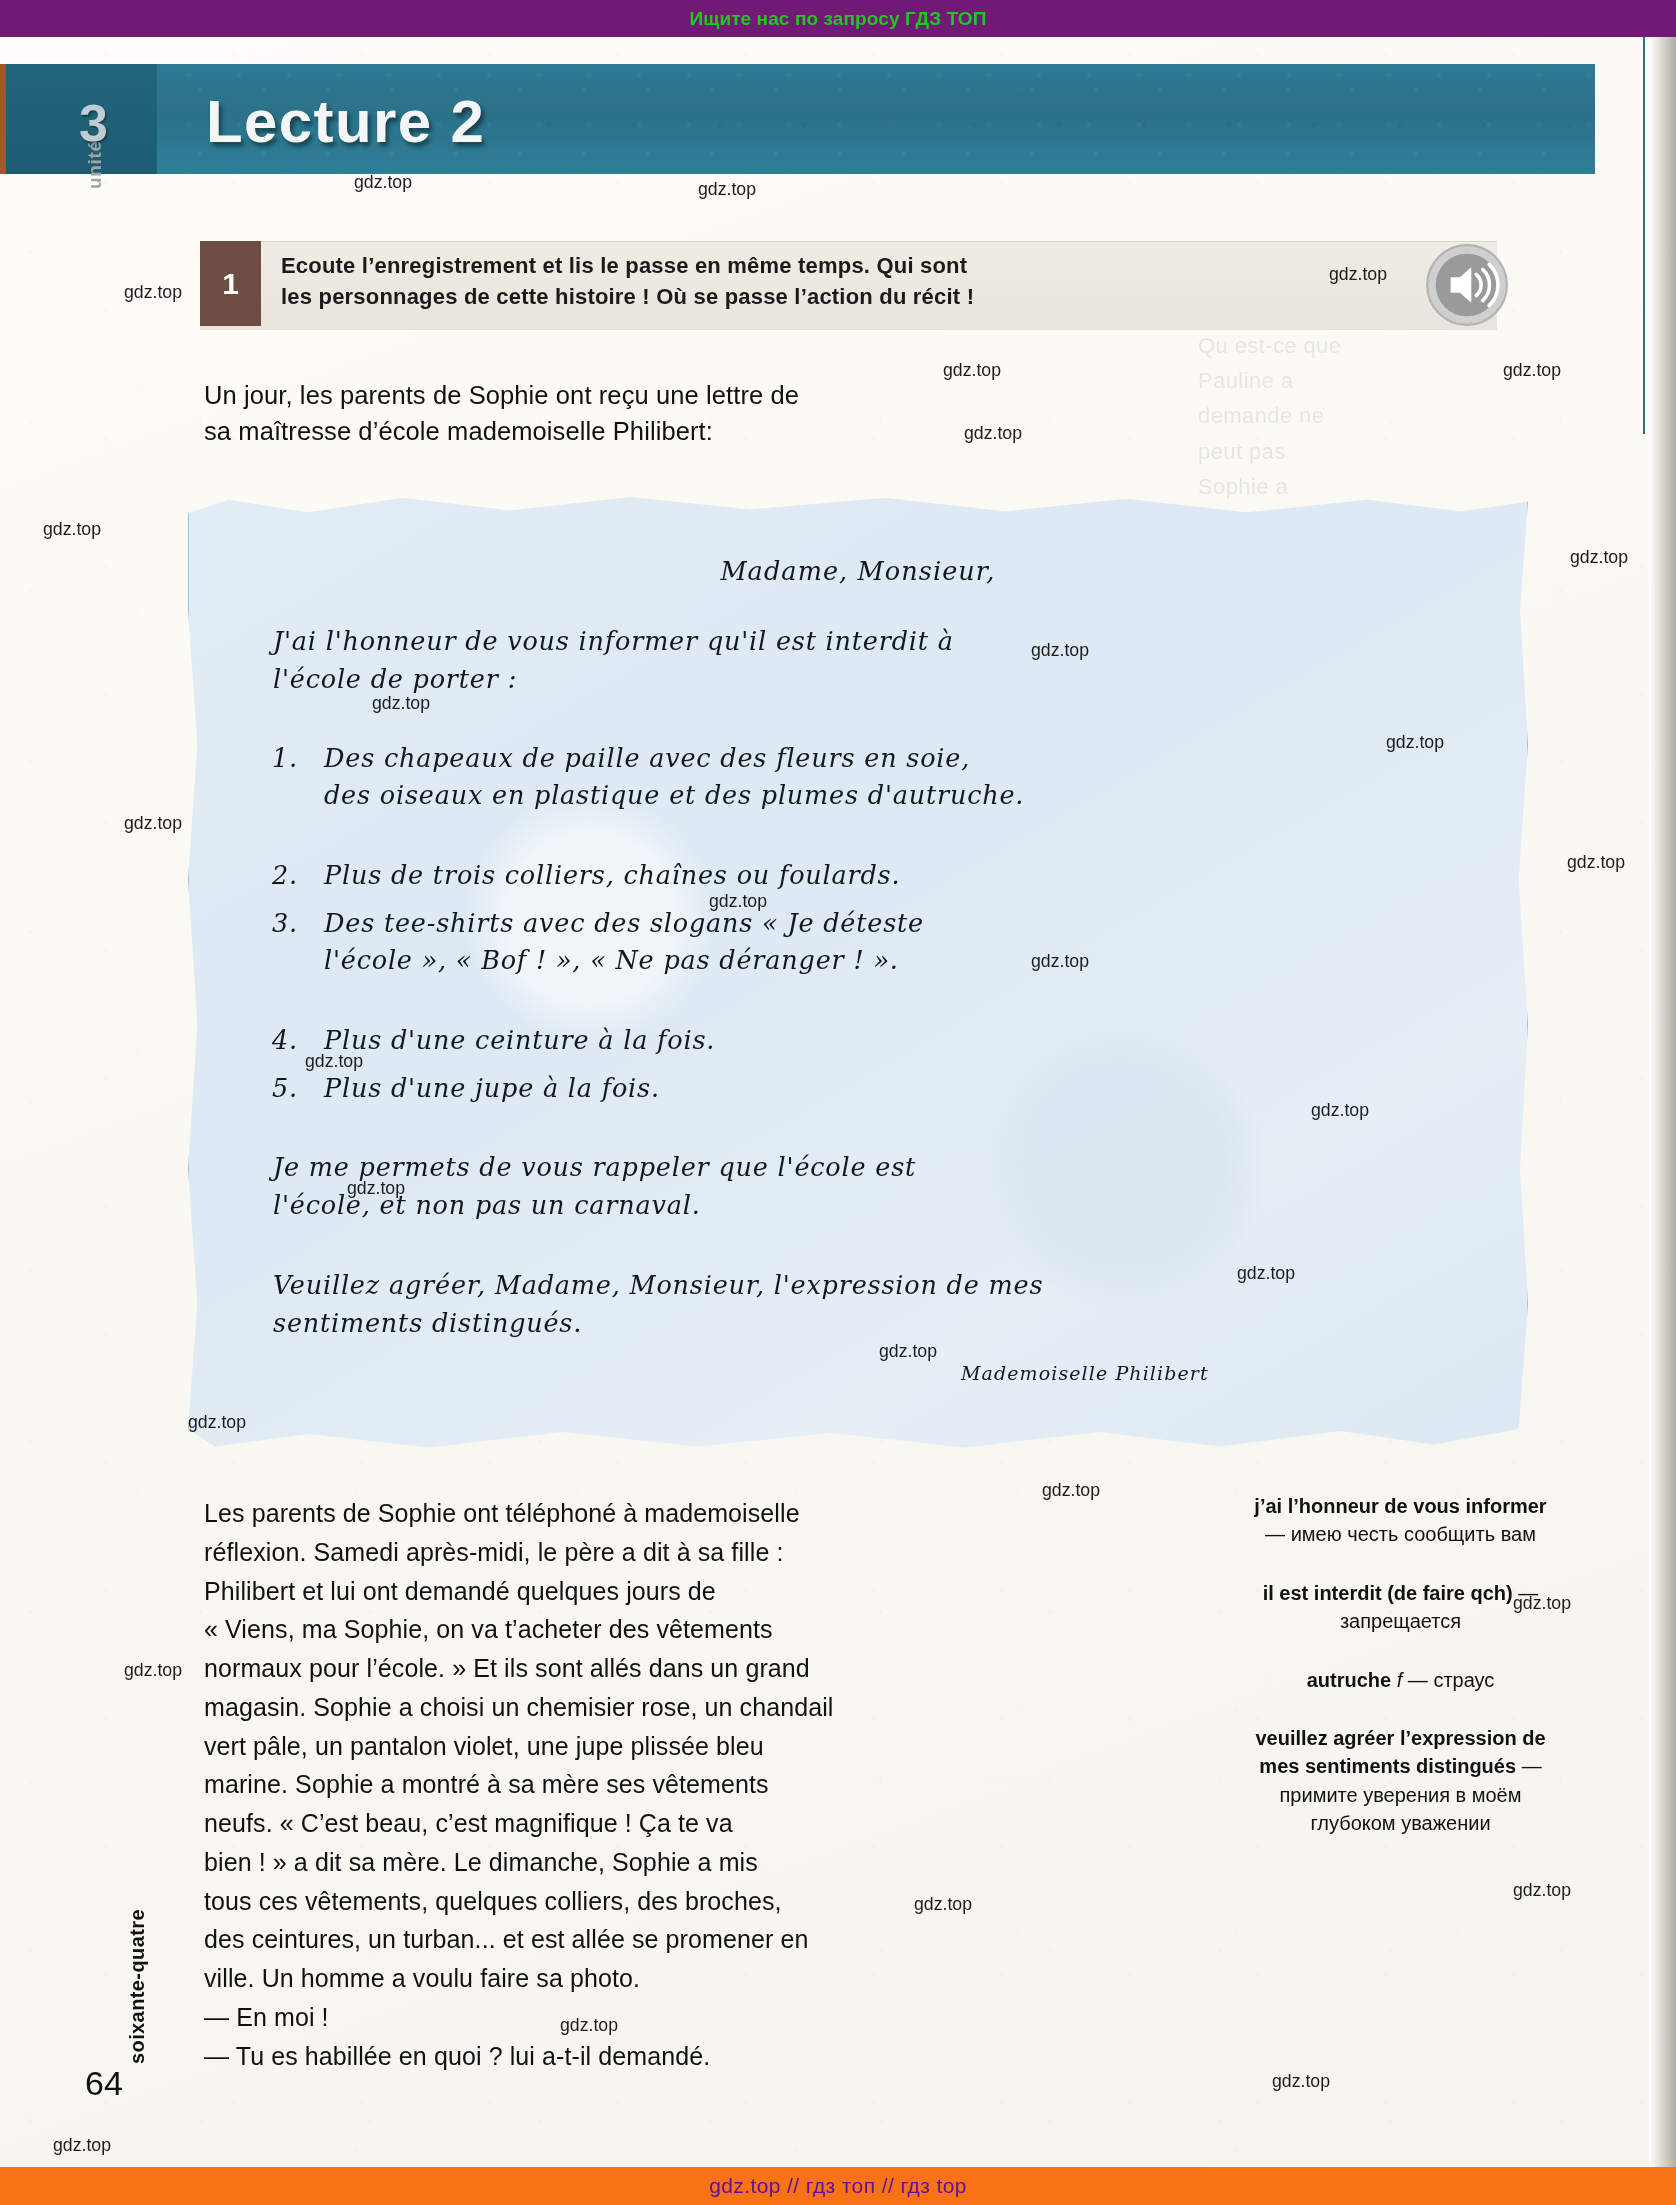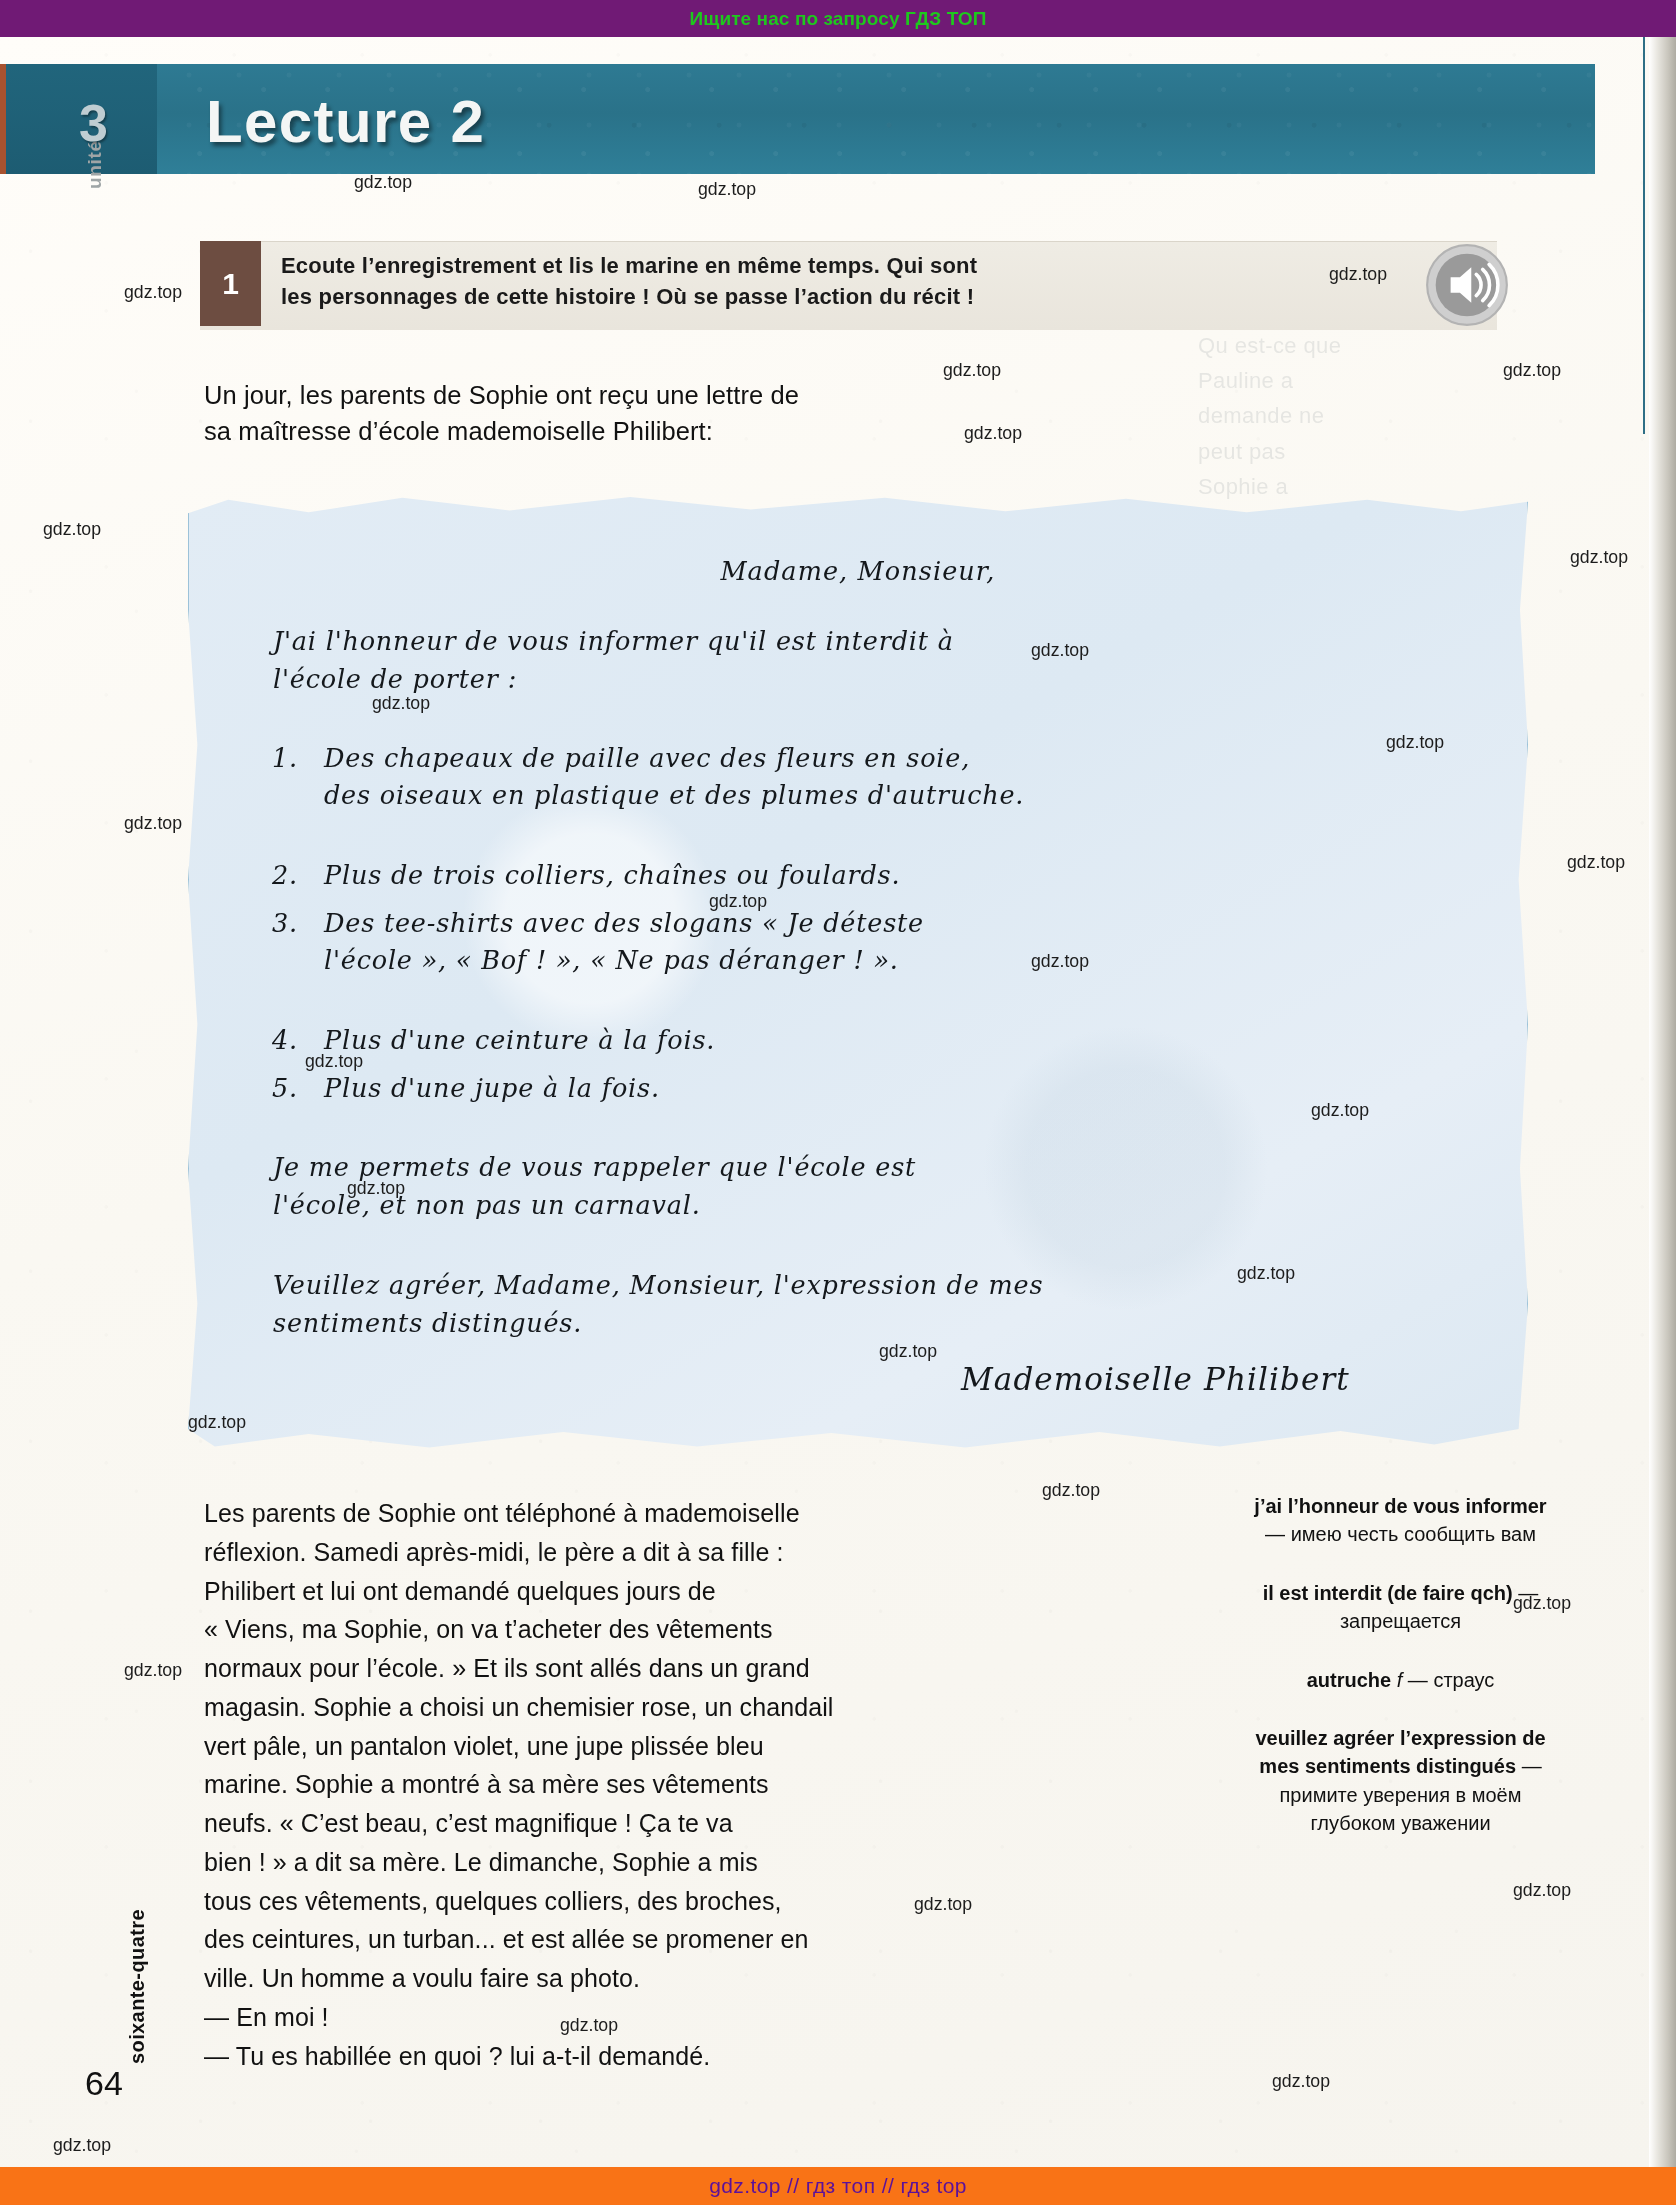--- a/index.html
+++ b/index.html
@@ -164,21 +164,21 @@
   .litem{
     position:absolute; left:84px; width:1205px;
     font-size:25.5px; letter-spacing:0.8px; line-height:1.46;
     display:flex;
   }
   .litem .num{ width:52px; flex:0 0 52px; }
   .litem .txt{ flex:1; }
   .litem .txt .ln{ display:block; }
   .lsign{
     position:absolute; left:773px; top:833px;
-    font-size:31px; letter-spacing:1.1px;
+    font-size:19px; letter-spacing:1.1px;
   }
 
   
   .body-text{
     position:absolute; top:1457px; left:204px; width:929px;
     font-size:25px; color:#111; line-height:1.55; letter-spacing:0.1px;
   }
   .body-text .ln{ display:block; }
 
   
@@ -245,21 +245,21 @@
   <div class="header-band"></div>
   <div class="header-dark-block"></div>
   <div class="red-sliver"></div>
   <div class="unit-number">3</div>
   <div class="header-title">Lecture 2</div>
   <div class="unite-label">unité</div>
 
   <div class="ex-box"></div>
   <div class="ex-num">1</div>
   <div class="ex-text">
-    <span>Ecoute l’enregistrement et lis le marine en même temps. Qui sont</span>
+    <span>Ecoute l’enregistrement et lis le passe en même temps. Qui sont</span>
     <span>les personnages de cette histoire ! Où se passe l’action du récit !</span>
   </div>
 
   <div class="speaker">
     <svg width="84" height="84" viewBox="0 0 118 118">
       <circle cx="59" cy="59" r="56" fill="#cfcfcf" stroke="#b3b3b3" stroke-width="3"></circle>
       <circle cx="59" cy="59" r="44" fill="#9a9a9a"></circle>
       <path d="M36 48 h13 l16 -14 v50 l-16 -14 h-13 z" fill="#ffffff"></path>
       <path d="M72 44 a20 20 0 0 1 0 30" stroke="#ffffff" stroke-width="5" fill="none" stroke-linecap="round"></path>
       <path d="M81 37 a30 30 0 0 1 0 44" stroke="#ffffff" stroke-width="5" fill="none" stroke-linecap="round"></path>

